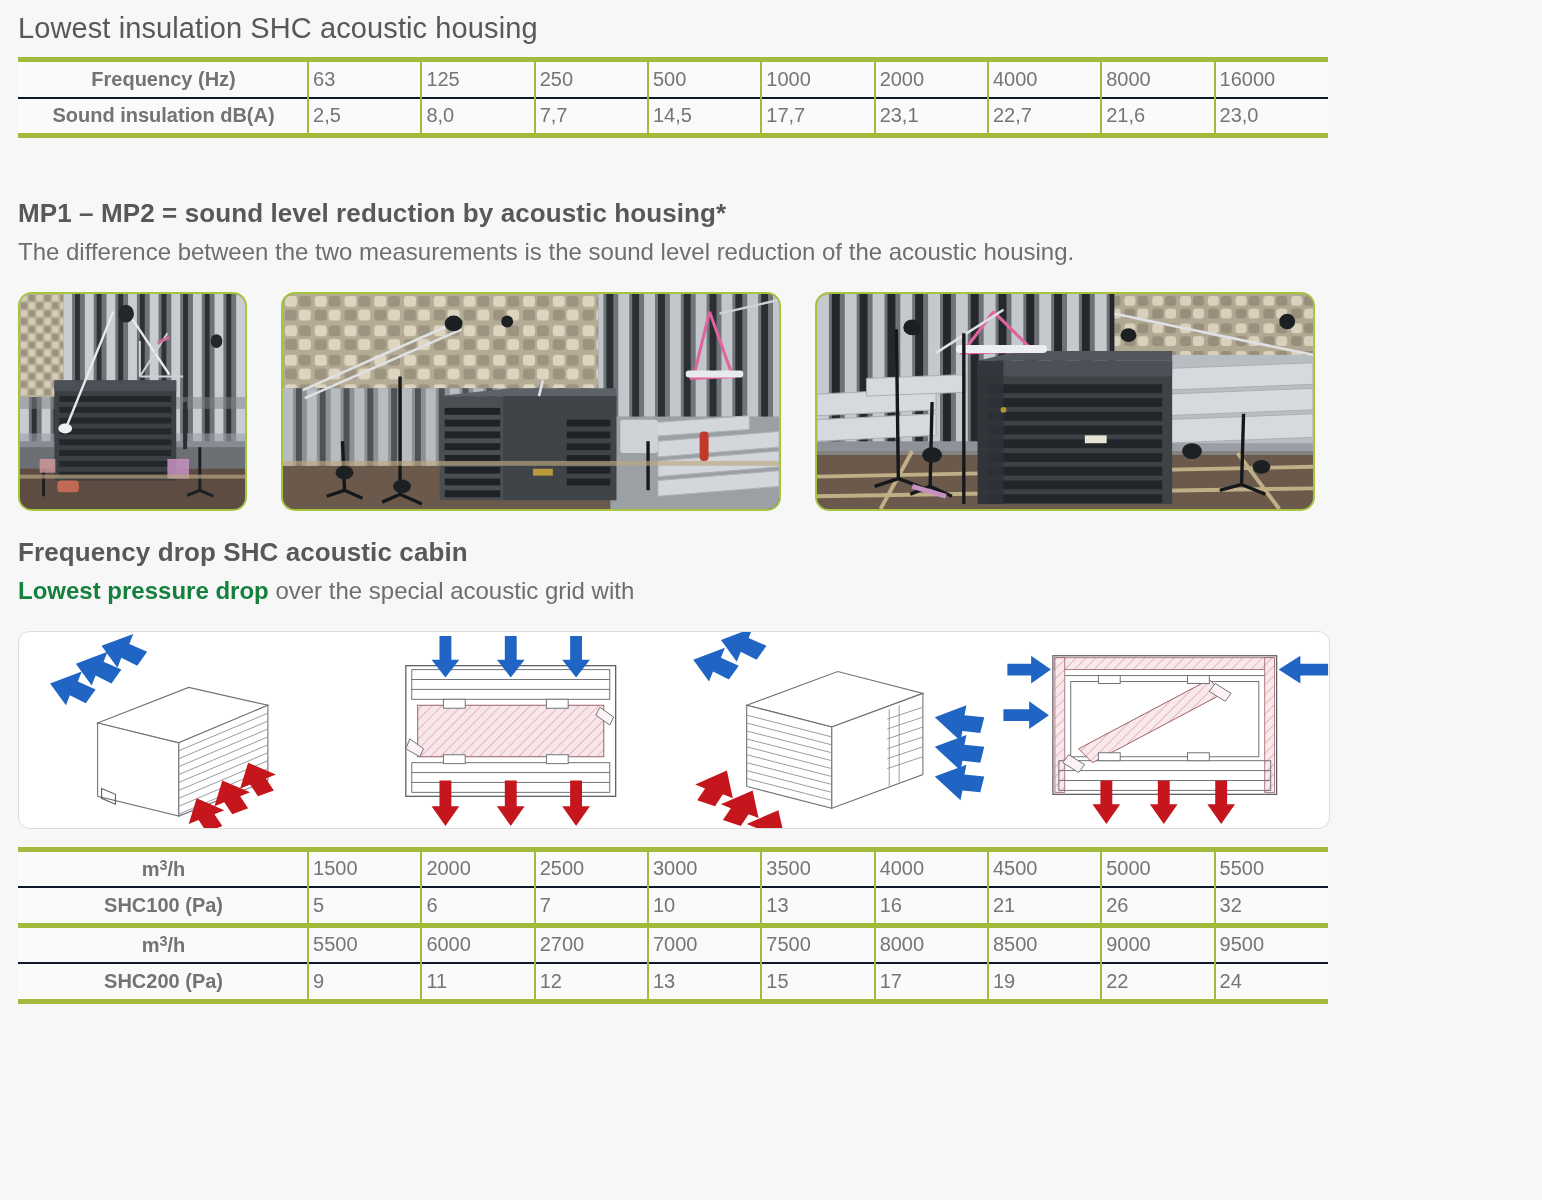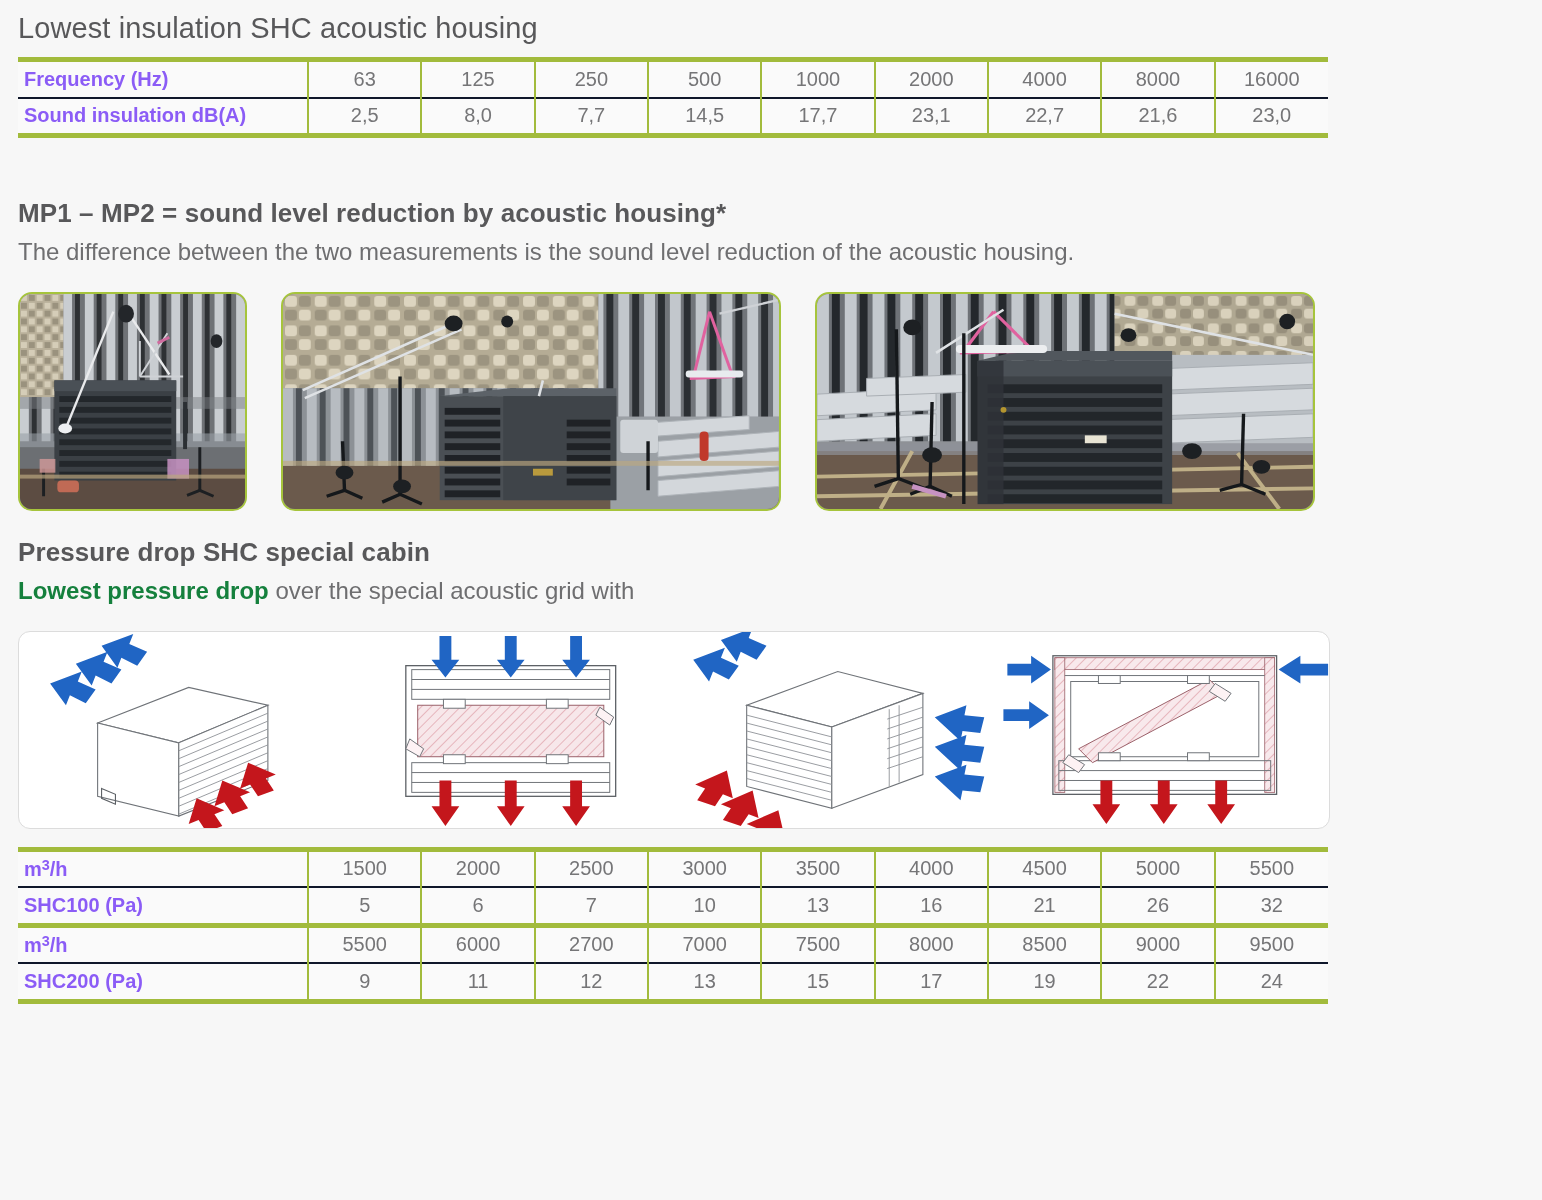--- a/index.html
+++ b/index.html
@@ -49,32 +49,32 @@
     margin-left: 4px;
     background: #fafafa;
   }
   table.dt col.lbl { width: 290px; }
   table.dt col.dat { width: 113.3px; }
   table.dt td {
     border-left: 2px solid #a2bb3c;
     border-right: 2px solid #a2bb3c;
     height: 38px;
     font-size: 20px;
-    text-align: center;
+    text-align: left;
     color: #757577;
     font-weight: 400;
     padding: 0 4px;
     vertical-align: middle;
   }
   table.dt td.lbl {
     border-left: none;
-    text-align: left;
+    text-align: center;
     padding-left: 6px;
     font-weight: 700;
-    color: #8b5cf6;
+    color: #737373;
     font-size: 20px;
   }
   table.dt td.last { border-right: none; }
   table.dt tr.thick-top td { border-top: 5px solid #a2bb3c; }
   table.dt tr.thin-top td { border-top: 2px solid #0f172a; }
   table.dt tr.thick-bot td { border-bottom: 5px solid #a2bb3c; }
 
   .tbl-wrap-1 { padding-top: 2px; }
   .spacer-a { height: 60px; }
   .spacer-b { height: 26px; }
@@ -408,21 +408,21 @@
         <ellipse cx="116" cy="164" rx="10" ry="8" fill="#1d2023"></ellipse>
         <ellipse cx="378" cy="160" rx="10" ry="8" fill="#1d2023"></ellipse>
         <ellipse cx="448" cy="176" rx="9" ry="7" fill="#1d2023"></ellipse>
         <path d="M96 196 L130 206" stroke="#c792c2" stroke-width="5" fill="none"></path>
       </svg>
     </div>
   </div>
 
   <div class="spacer-b"></div>
 
-  <h2 class="sub-title">Pressure drop SHC special cabin</h2>
+  <h2 class="sub-title">Frequency drop SHC acoustic cabin</h2>
   <p class="body-text">
     <span class="b">Lowest pressure drop</span><span> over the special acoustic grid with</span><br>
   </p>
 
   <div class="diagram-panel">
 
     <div class="diagram-cell">
       <svg viewBox="0 0 328 198" preserveAspectRatio="xMidYMid meet" aria-hidden="true">
         <g stroke="#6f7378" stroke-width="1.1" fill="#ffffff">
           <polygon points="78,92 170,56 250,74 160,112"></polygon>

